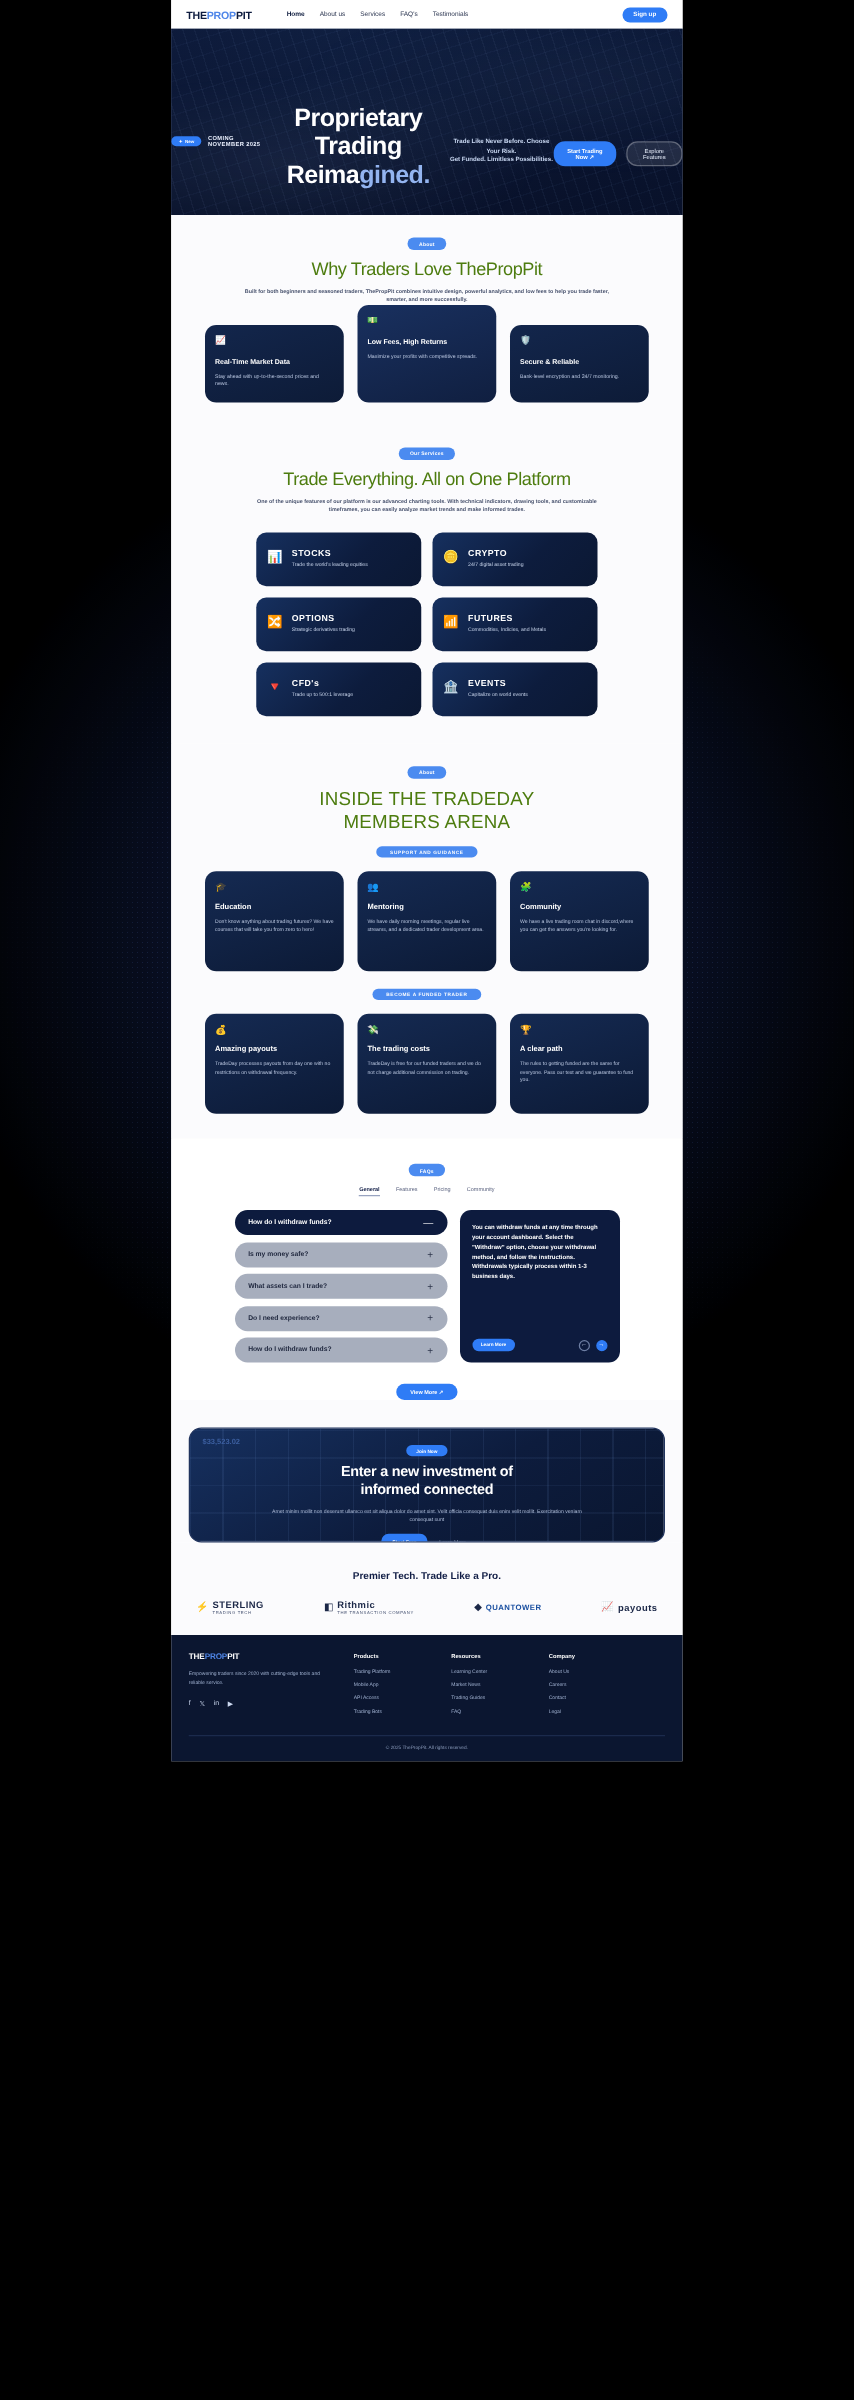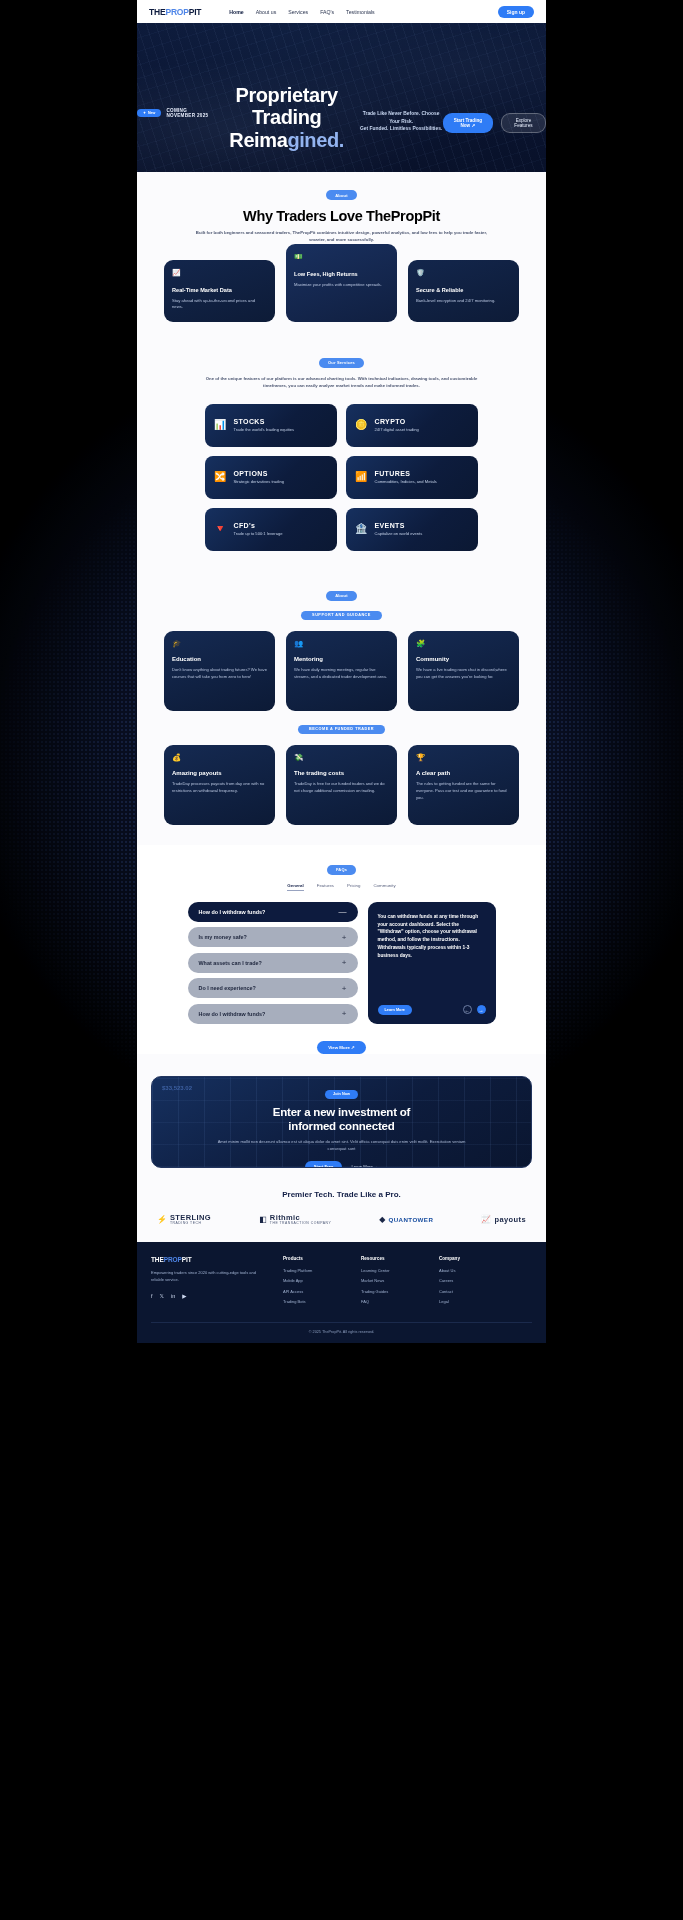--- a/index.html
+++ b/index.html
@@ -71,21 +71,21 @@
   .btn-p { background:#2f7cf6; color:#fff; border:none; border-radius:9px; font-size:4.6px; font-weight:bold; padding:4px 9px; cursor:pointer; }
   .btn-g { background:rgba(255,255,255,.10); color:#e9f0fd; border:1px solid rgba(255,255,255,.28); border-radius:9px; font-size:4.6px; padding:4px 9px; cursor:pointer; }
 
   
   .sec { background:#fbfbfd; padding:18px 14px 0; }
   .pill {
     display:block; margin:0 auto 8px; background:#4b8bf0; color:#fff;
     font-size:4px; font-weight:bold; border-radius:8px; padding:2.5px 9px; width:max-content; letter-spacing:.2px;
   }
   .pill.wide { font-size:3.8px; padding:2.5px 11px; letter-spacing:.5px; }
-  .sec h2 { text-align:center; font-size:14.5px; color:#000000; font-weight:bold; letter-spacing:-.35px; }
+  .sec h2 { text-align:center; font-size:14.5px; color:#4d7c0f; font-weight:normal; letter-spacing:-.35px; }
   .sec h2.caps { font-size:15px; line-height:1.22; letter-spacing:.2px; }
   .sec p.lead { text-align:center; color:#4b5570; font-size:4.3px; line-height:1.62; margin:6px auto 0; max-width:292px; font-weight:bold; }
 
   
   .about-row { display:flex; justify-content:center; gap:11px; margin-top:16px; padding-bottom:18px; }
   .acard {
     width:111px; background:linear-gradient(160deg,#13264c,#0d1b37);
     border-radius:9px; padding:9px 8px 11px; color:#fff;
   }
   .acard.mid { margin-top:-16px; background:linear-gradient(160deg,#19305f,#101f40); }
@@ -243,20 +243,21 @@
         <div class="acard">
           <span class="ico">🛡️</span>
           <h3>Secure &amp; Reliable</h3>
           <p>Bank-level encryption and 24/7 monitoring.</p>
         </div>
       </div>
     </div>
 
     <div class="sec">
       <span class="pill">Our Services</span>
+      <h2>Trade Everything.  All on One Platform</h2>
       <p class="lead">One of the unique features of our platform is our advanced charting tools. With technical indicators, drawing tools, and customizable timeframes, you can easily analyze market trends and make informed trades.</p>
       <div class="svc-grid">
         <div class="scard">
           <span class="sico">📊</span>
           <div>
               <h4>STOCKS</h4>
               <span class="d">Trade the world's leading equities</span>
             </div>
         </div>
         <div class="scard">
@@ -292,20 +293,24 @@
           <div>
               <h4>EVENTS</h4>
               <span class="d">Capitalize on world events</span>
             </div>
         </div>
       </div>
     </div>
 
     <div class="sec">
       <span class="pill">About</span>
+      <h2 class="caps">
+        <span>INSIDE THE TRADEDAY</span><br>
+        <span>MEMBERS ARENA</span>
+      </h2>
       <span class="pill wide arena-pill2" style="margin-top:10px;">SUPPORT AND GUIDANCE</span>
       <div class="arena-row">
         <div class="mcard">
           <span class="ico">🎓</span>
           <h3>Education</h3>
           <p>Don't know anything about trading futures? We have courses that will take you from zero to hero!</p>
         </div>
         <div class="mcard">
           <span class="ico">👥</span>
           <h3>Mentoring</h3>

